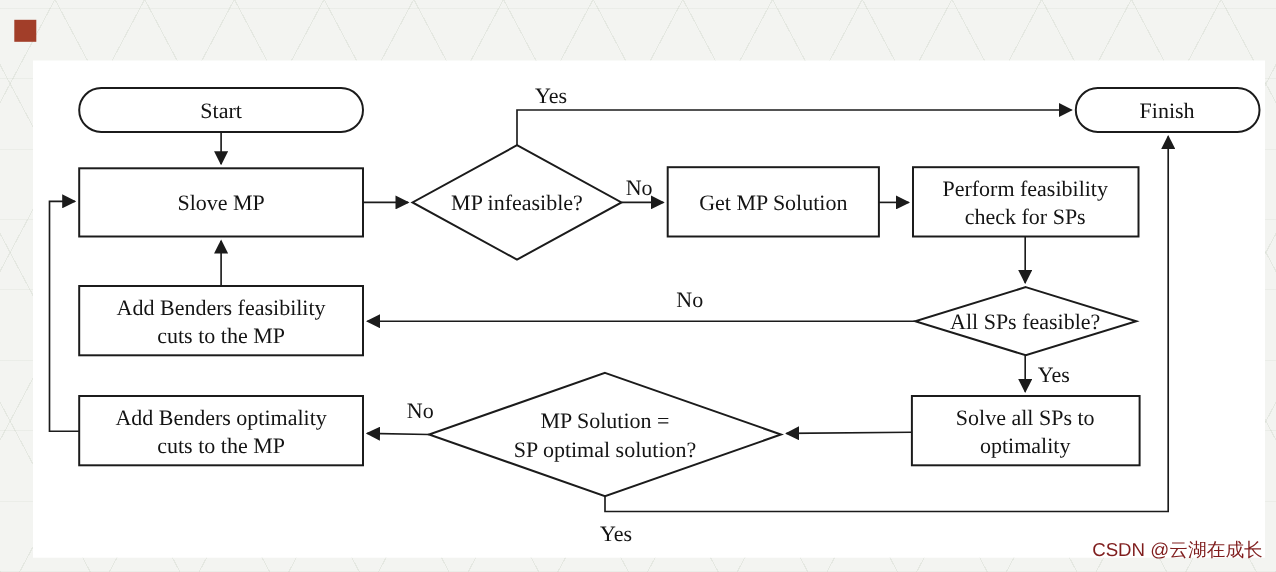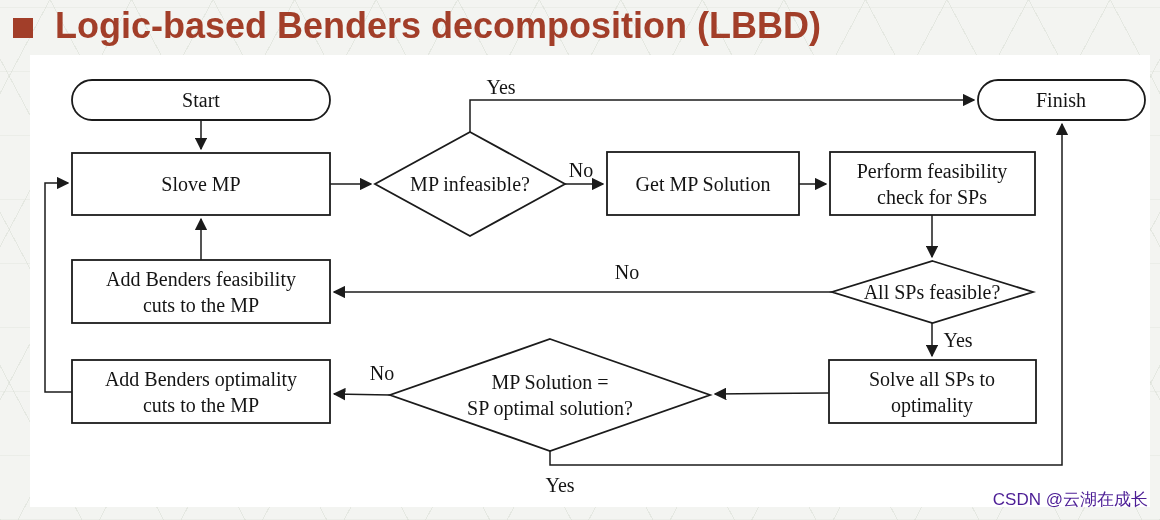--- a/index.html
+++ b/index.html
@@ -32,29 +32,28 @@
   .node-text{
     font-family:"Liberation Serif","DejaVu Serif",serif;
     font-size:20px;fill:#141414;text-anchor:middle;
   }
   .edge-label{
     font-family:"Liberation Serif","DejaVu Serif",serif;
     font-size:20px;fill:#141414;text-anchor:middle;
   }
   .watermark{
     position:absolute;right:12px;top:488px;
-    font-size:17px;color:#4c1d95;white-space:nowrap;
+    font-size:17px;color:#7f1d1d;white-space:nowrap;
   }
 </style>
 </head>
 <body>
 
 <div class="title-bar">
   <span class="title-bullet"></span>
-  <span class="page-title">Logic-based Benders decomposition (LBBD)</span>
 </div>
 
 <div class="panel"></div>
 
 <svg class="flow" width="1160" height="520" viewBox="0 0 1160 520">
   <defs>
     <marker id="arrow" viewBox="0 0 10 10" refX="9" refY="5" markerWidth="8.5" markerHeight="8.5" orient="auto-start-reverse">
       <path d="M0,0 L10,5 L0,10 z" fill="#1b1b1b"></path>
     </marker>
   </defs>

